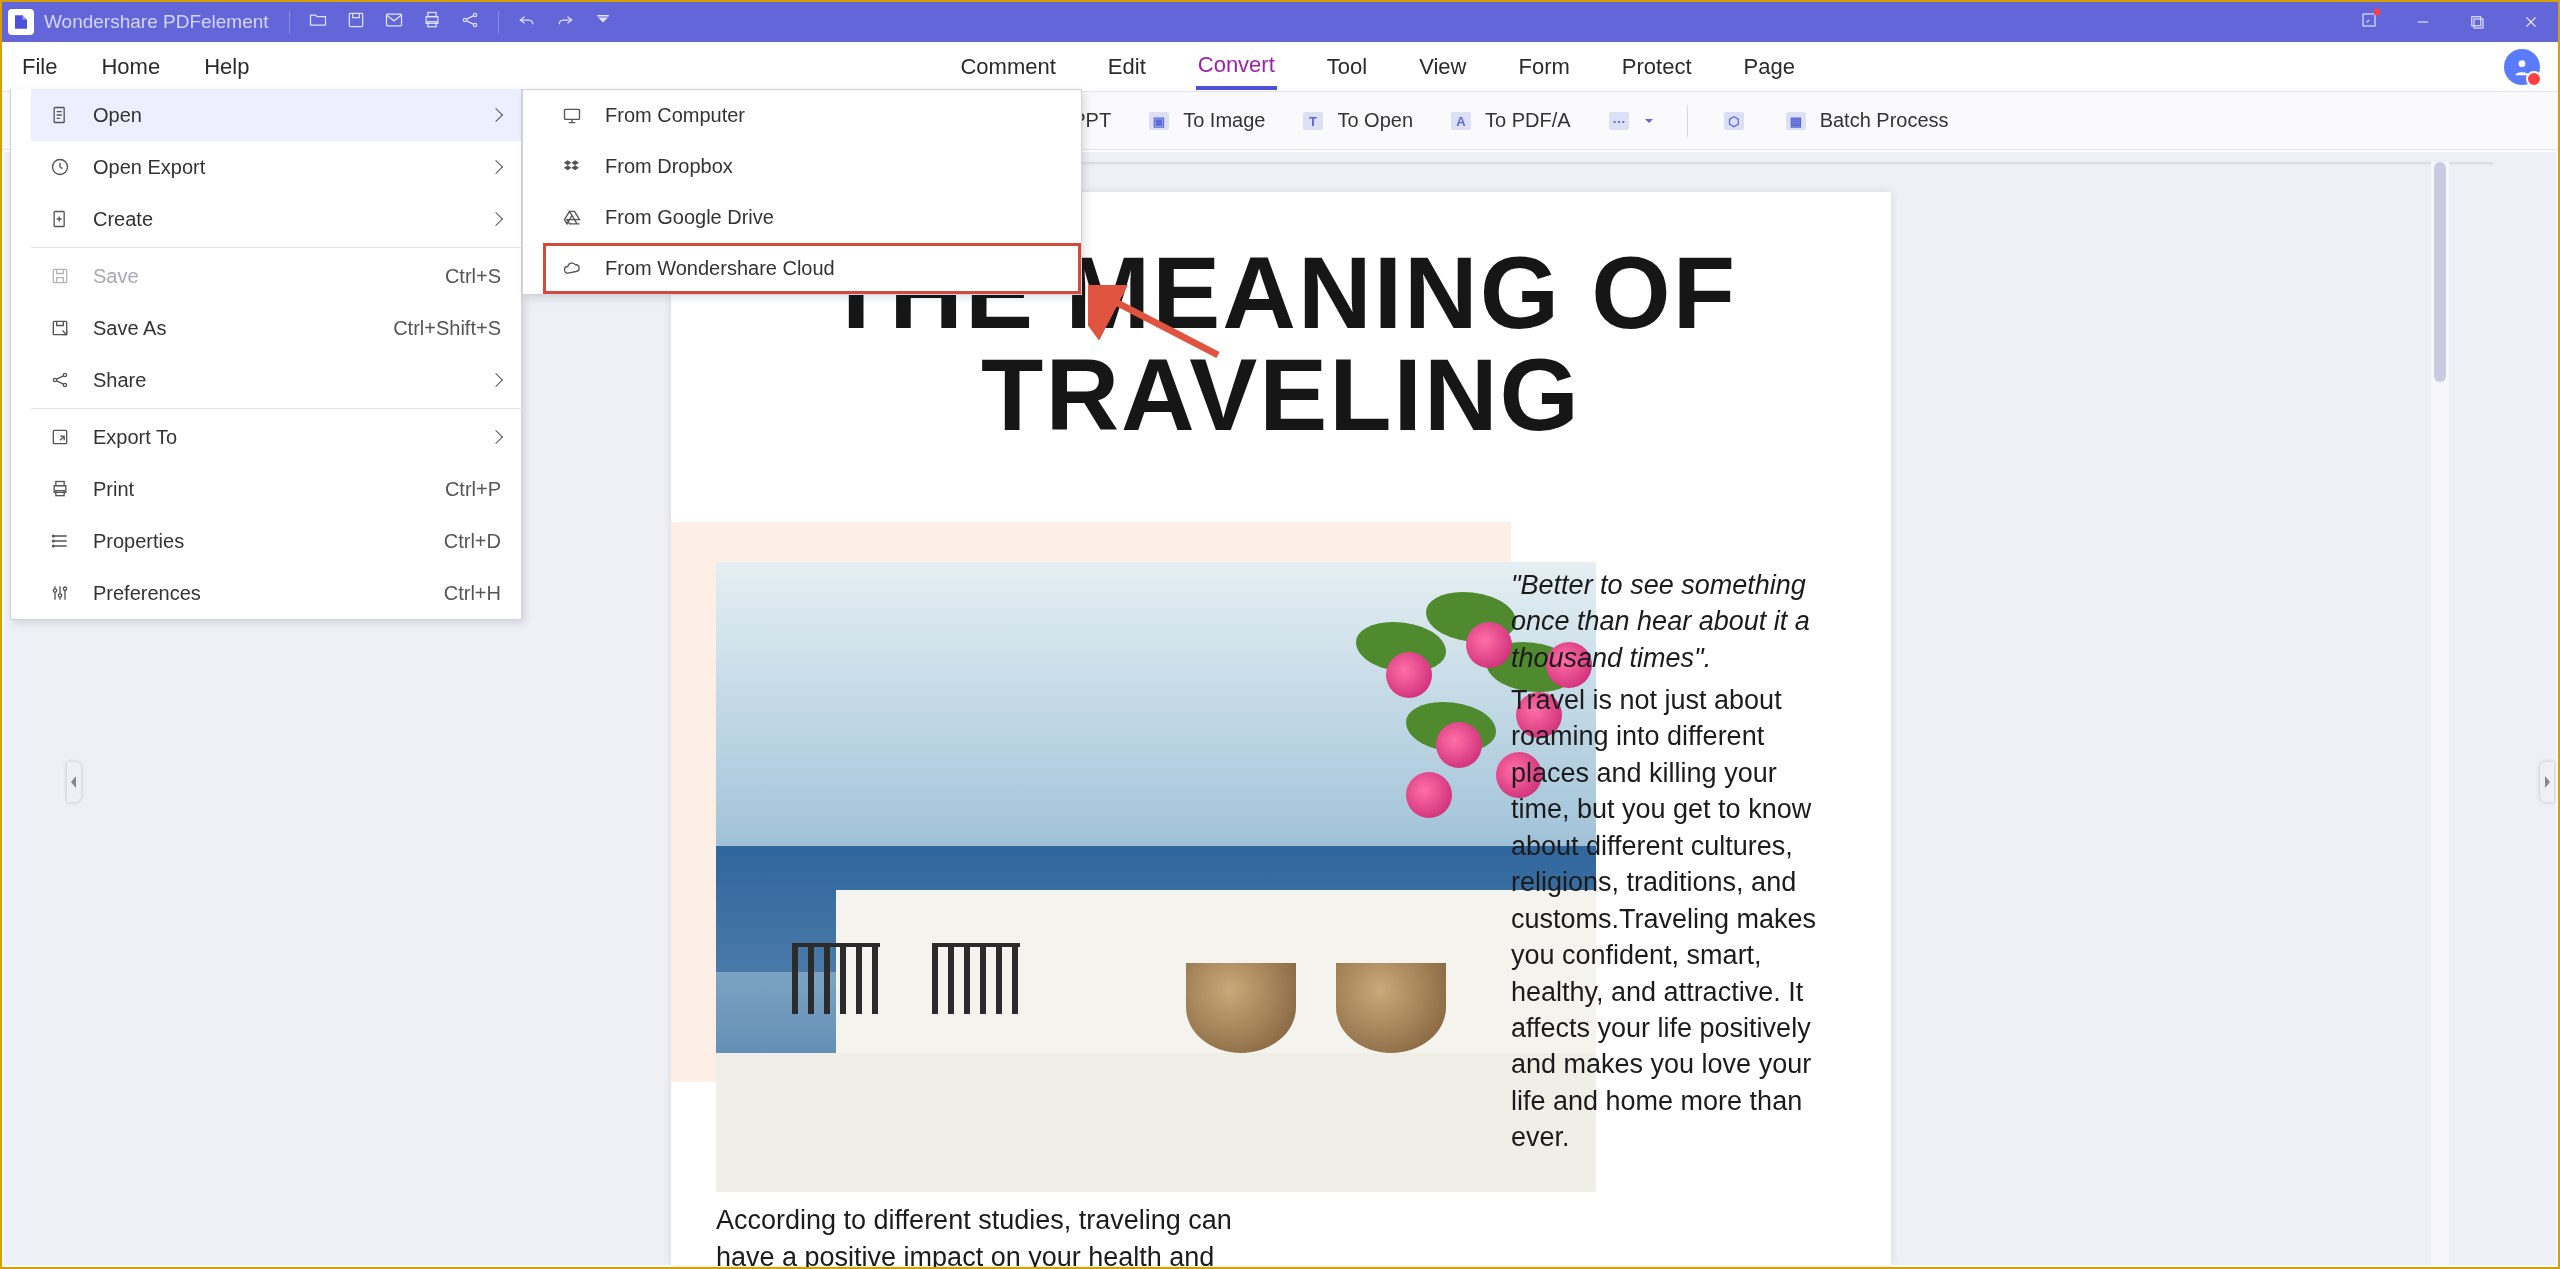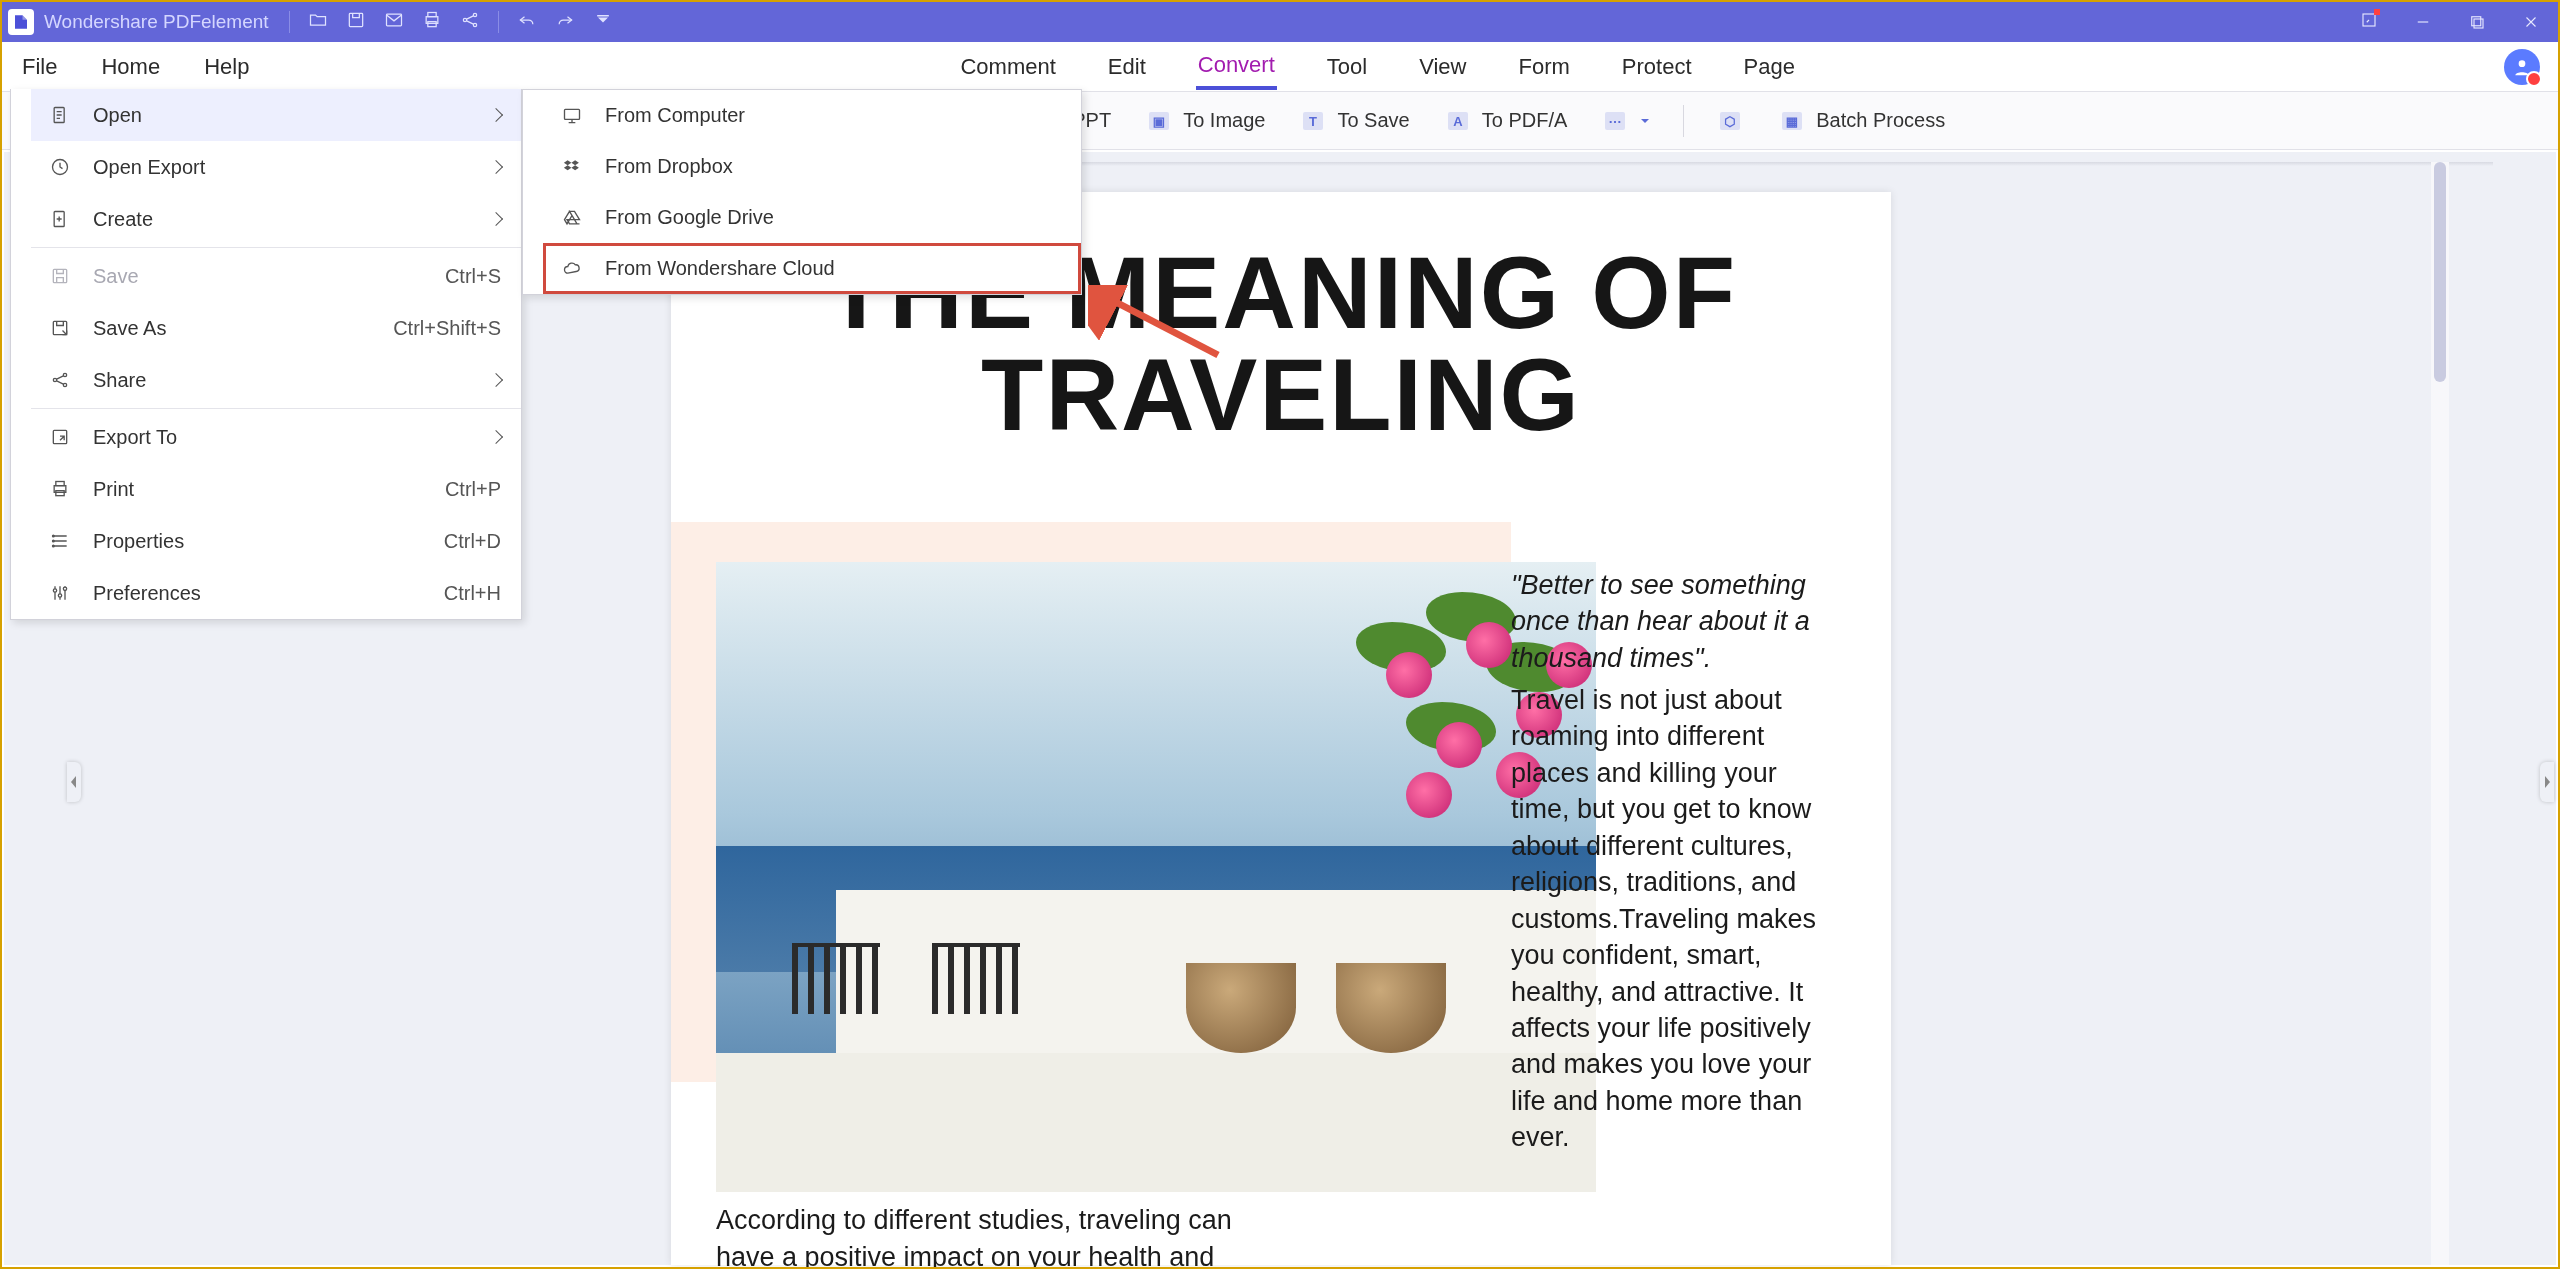--- a/index.html
+++ b/index.html
@@ -222,21 +222,21 @@
       </div>
       <span>To Image</span>
     </div>
     <div class="tb">
       <div class="ic">
         <svg viewBox="0 0 24 24">
           <rect x="2" y="3" width="20" height="18" rx="2" fill="#5a6bd8" opacity=".18"></rect>
           <text x="12" y="17" text-anchor="middle" font-size="13" font-weight="bold" fill="#5a6bd8">T</text>
         </svg>
       </div>
-      <span>To Save</span>
+      <span>To Open</span>
     </div>
     <div class="tb">
       <div class="ic">
         <svg viewBox="0 0 24 24">
           <rect x="2" y="3" width="20" height="18" rx="2" fill="#5a6bd8" opacity=".18"></rect>
           <text x="12" y="17" text-anchor="middle" font-size="13" font-weight="bold" fill="#5a6bd8">A</text>
         </svg>
       </div>
       <span>To PDF/A</span>
     </div>

